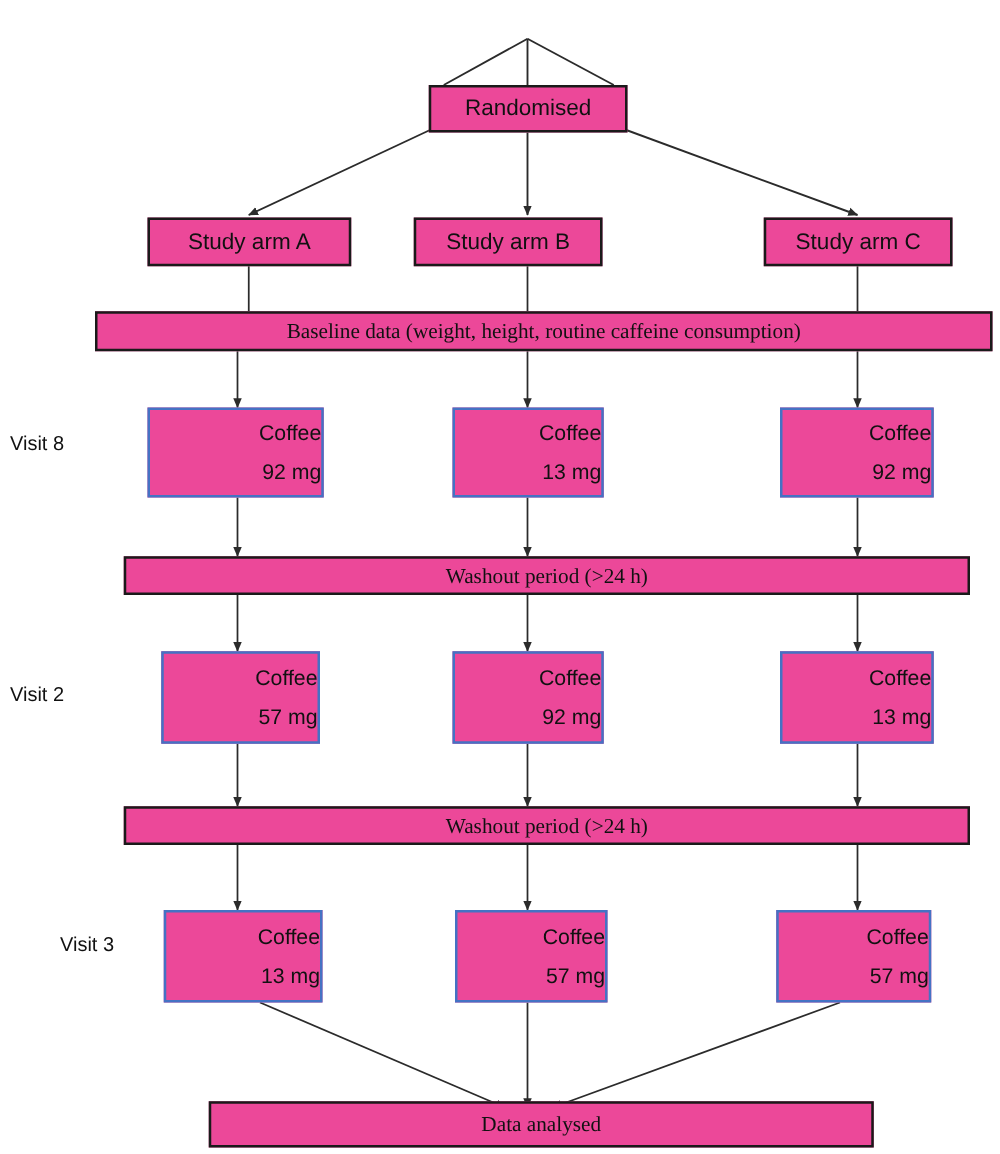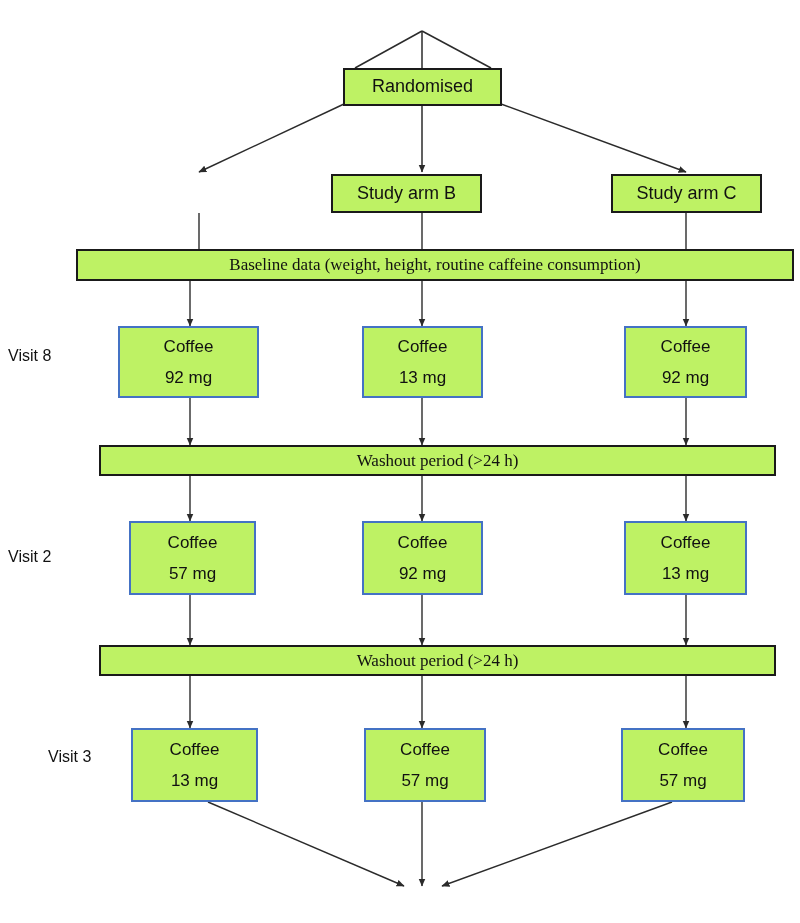--- a/index.html
+++ b/index.html
@@ -24,21 +24,21 @@
   svg.edges {
     position: absolute;
     left: 0; top: 0;
     width: 800px;
     height: 923px;
     pointer-events: none;
   }
   .node {
     position: absolute;
     box-sizing: border-box;
-    background: #bef264;
+    background: #ec4899;
     display: flex;
     flex-direction: column;
     align-items: center;
     justify-content: center;
     text-align: center;
     line-height: 1.28;
   }
   .node.black {
     border: 2px solid #1a1a1a;
   }
@@ -50,21 +50,21 @@
     white-space: nowrap;
   }
   .plain-label {
     position: absolute;
     white-space: nowrap;
     text-align: center;
   }
   .t-title { font-size: 19px; }
   .t-box   { font-size: 18px; }
   .t-bar   { font-size: 17px; font-family: Liberation Serif, serif; }
-  .t-coffee{ font-size: 17px; }
+  .t-coffee{ font-size: 17px; align-items: flex-end; }
   .t-visit { font-size: 16px; }
   .coffee-amt { margin-top: 9px; }
 </style>
 </head>
 <body>
 
 <div id="flow-root">
 
   <svg class="edges" viewBox="0 0 800 923" preserveAspectRatio="none">
     <defs>
@@ -126,20 +126,23 @@
       <line x1="422" y1="802" x2="422" y2="886" marker-end="url(#arrowhead)"></line>
       <line x1="672" y1="802" x2="442" y2="886" marker-end="url(#arrowhead)"></line>
     </g>
   </svg>
 
 
   <div class="node black t-box" style="left:343px; top:68px; width:159px; height:38px;">
     <span class="node-line">Randomised</span>
   </div>
 
+  <div class="node black t-box" style="left:118px; top:174px; width:163px; height:39px;">
+    <span class="node-line">Study arm A</span>
+  </div>
   <div class="node black t-box" style="left:331px; top:174px; width:151px; height:39px;">
     <span class="node-line">Study arm B</span>
   </div>
   <div class="node black t-box" style="left:611px; top:174px; width:151px; height:39px;">
     <span class="node-line">Study arm C</span>
   </div>
 
   <div class="node black t-bar" style="left:76px; top:249px; width:718px; height:32px;">
     <span class="node-line">Baseline data (weight, height, routine caffeine consumption)</span>
   </div>
@@ -190,14 +193,17 @@
   </div>
   <div class="node blue t-coffee" style="left:364px; top:728px; width:122px; height:74px;">
     <span class="node-line">Coffee</span>
     <span class="node-line coffee-amt">57 mg</span>
   </div>
   <div class="node blue t-coffee" style="left:621px; top:728px; width:124px; height:74px;">
     <span class="node-line">Coffee</span>
     <span class="node-line coffee-amt">57 mg</span>
   </div>
 
+  <div class="node black t-bar" style="left:167px; top:881px; width:532px; height:37px;">
+    <span class="node-line">Data analysed</span>
+  </div>
 
 </div>
 
 </body></html>

